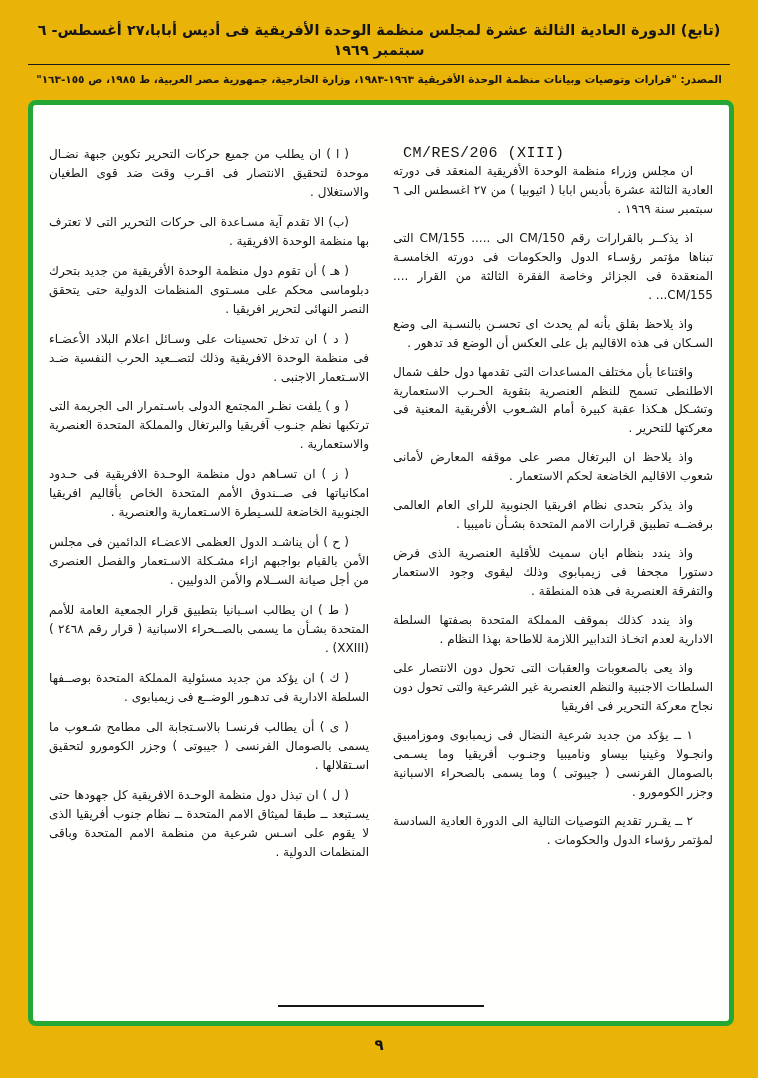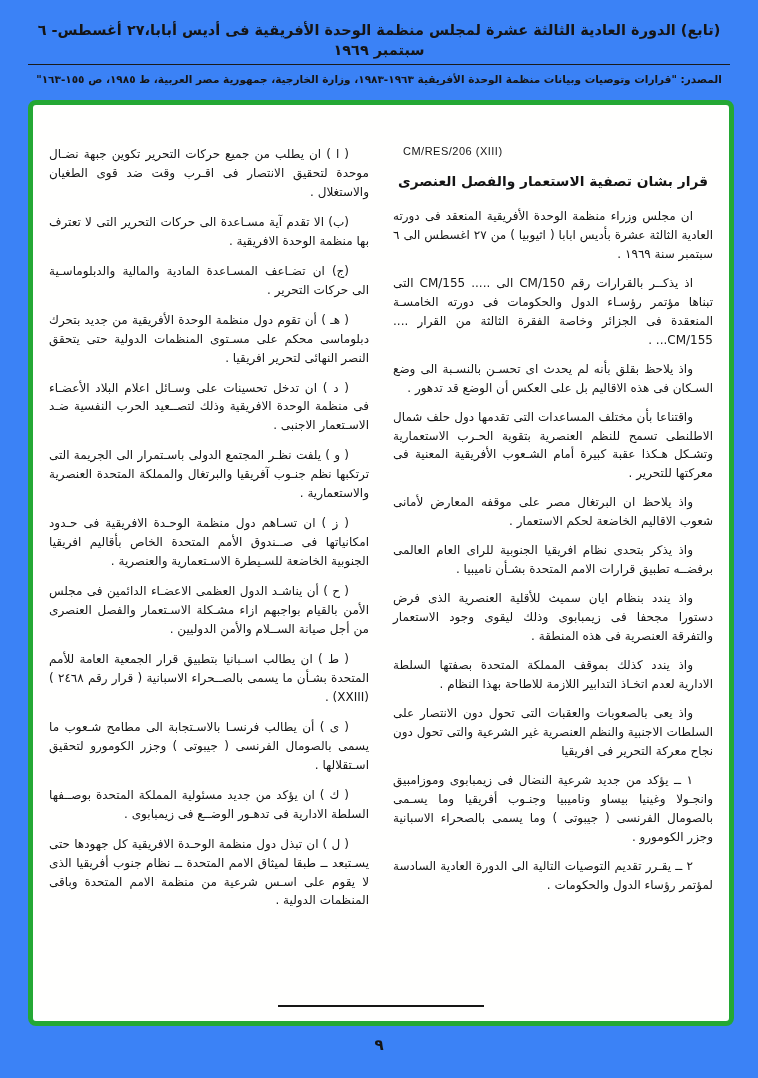--- a/index.html
+++ b/index.html
@@ -1,20 +1,20 @@
 <!DOCTYPE html>
 <html lang="ar"><head>
 <meta charset="utf-8">
 <style>
   html,body{margin:0;padding:0;background:#ffffff;}
   *{box-sizing:border-box;}
   .page{
     position:relative;
     width:758px;height:1078px;
-    background:#3b82f6;
+    background:#eab308;
     font-family:"DejaVu Sans",sans-serif;
     color:#151515;
     overflow:hidden;
   }
   
   .header{
     position:absolute;top:20px;left:28px;width:702px;
     direction:rtl;text-align:center;
   }
   .header-line1{
@@ -37,24 +37,23 @@
     border-radius:8px;
     background:#fffffe;
     padding:40px 16px 30px 16px;
   }
   .columns{
     display:flex;direction:rtl;gap:24px;height:100%;
   }
   .col{flex:1;min-width:0;}
   .ref-code{
     direction:ltr;text-align:left;
-    font-family:Liberation Sans, sans-serif;
-    font-size:11px;letter-spacing:.5px;
+    font-family:Liberation Mono, monospace;
+    font-size:15px;letter-spacing:.5px;
     padding-left:10px;
-    margin-bottom:16px;
   }
   .doc-title{
     direction:rtl;text-align:center;
     font-size:13.8px;font-weight:bold;
     margin-bottom:18px;
   }
   .para{
     direction:rtl;
     text-align:justify;
     text-indent:20px;
@@ -85,46 +84,44 @@
     <div class="header-line1">(تابع) الدورة العادية الثالثة عشرة لمجلس منظمة الوحدة الأفريقية فى أديس أبابا،٢٧ أغسطس- ٦ سبتمبر ١٩٦٩</div>
     <hr class="header-divider">
     <div class="header-line2">المصدر: "قرارات وتوصيات وبيانات منظمة الوحدة الأفريقية ١٩٦٣-١٩٨٣، وزارة الخارجية، جمهورية مصر العربية، ط ١٩٨٥، ص ١٥٥-١٦٣"</div>
   </div>
 
   <div class="frame">
     <div class="columns">
 
       <div class="col col-right">
         <div class="ref-code">CM/RES/206  (XIII)</div>
-        <div class="doc-title">قرار بشان تصفية الاستعمار والفصل العنصرى</div>
         <div class="para">ان مجلس وزراء منظمة الوحدة الأفريقية المنعقد فى دورته العادية الثالثة عشرة بأديس ابابا ( اثيوبيا ) من ٢٧ اغسطس الى ٦ سبتمبر سنة ١٩٦٩ .</div>
         <div class="para">اذ يذكــر بالقرارات رقم CM/150 الى ..... CM/155 التى تبناها مؤتمر رؤسـاء الدول والحكومات فى دورته الخامسـة المنعقدة فى الجزائر وخاصة الفقرة الثالثة من القرار .... CM/155... .</div>
         <div class="para">واذ يلاحظ بقلق بأنه لم يحدث اى تحسـن بالنسـبة الى وضع السـكان فى هذه الاقاليم بل على العكس أن الوضع قد تدهور .</div>
         <div class="para">واقتناعا بأن مختلف المساعدات التى تقدمها دول حلف شمال الاطلنطى تسمح للنظم العنصرية بتقوية الحـرب الاستعمارية وتشـكل هـكذا عقبة كبيرة أمام الشـعوب الأفريقية المعنية فى معركتها للتحرير .</div>
         <div class="para">واذ يلاحظ ان البرتغال مصر على موقفه المعارض لأمانى شعوب الاقاليم الخاضعة لحكم الاستعمار .</div>
         <div class="para">واذ يذكر بتحدى نظام افريقيا الجنوبية للراى العام العالمى برفضــه تطبيق قرارات الامم المتحدة بشـأن ناميبيا .</div>
         <div class="para">واذ يندد بنظام ايان سميث للأقلية العنصرية الذى فرض دستورا مجحفا فى زيمبابوى وذلك ليقوى وجود الاستعمار والتفرقة العنصرية فى هذه المنطقة .</div>
         <div class="para">واذ يندد كذلك بموقف المملكة المتحدة بصفتها السلطة الادارية لعدم اتخـاذ التدابير اللازمة للاطاحة بهذا النظام .</div>
         <div class="para">واذ يعى بالصعوبات والعقبات التى تحول دون الانتصار على السلطات الاجنبية والنظم العنصرية غير الشرعية والتى تحول دون نجاح معركة التحرير فى افريقيا</div>
         <div class="para">١ ــ يؤكد من جديد شرعية النضال فى زيمبابوى وموزامبيق وانجـولا وغينيا بيساو وناميبيا وجنـوب أفريقيا وما يسـمى بالصومال الفرنسى ( جيبوتى ) وما يسمى بالصحراء الاسبانية وجزر الكومورو .</div>
         <div class="para">٢ ــ يقـرر تقديم التوصيات التالية الى الدورة العادية السادسة لمؤتمر رؤساء الدول والحكومات .</div>
       </div>
 
       <div class="col col-left">
         <div class="para">( ا ) ان يطلب من جميع حركات التحرير تكوين جبهة نضـال موحدة لتحقيق الانتصار فى اقـرب وقت ضد قوى الطغيان والاستغلال .</div>
         <div class="para">(ب) الا تقدم آية مسـاعدة الى حركات التحرير التى لا تعترف بها منظمة الوحدة الافريقية .</div>
-        <div class="para">(ج) ان تضـاعف المسـاعدة المادية والمالية والدبلوماسـية الى حركات التحرير .</div>
         <div class="para">( هـ ) أن تقوم دول منظمة الوحدة الأفريقية من جديد بتحرك دبلوماسى محكم على مسـتوى المنظمات الدولية حتى يتحقق النصر النهائى لتحرير افريقيا .</div>
         <div class="para">( د ) ان تدخل تحسينات على وسـائل اعلام البلاد الأعضـاء فى منظمة الوحدة الافريقية وذلك لتصــعيد الحرب النفسية ضـد الاسـتعمار الاجنبى .</div>
         <div class="para">( و ) يلفت نظـر المجتمع الدولى باسـتمرار الى الجريمة التى ترتكبها نظم جنـوب آفريقيا والبرتغال والمملكة المتحدة العنصرية والاستعمارية .</div>
         <div class="para">( ز ) ان تسـاهم دول منظمة الوحـدة الافريقية فى حـدود امكانياتها فى صــندوق الأمم المتحدة الخاص بأقاليم افريقيا الجنوبية الخاضعة للسـيطرة الاسـتعمارية والعنصرية .</div>
         <div class="para">( ح ) أن يناشـد الدول العظمى الاعضـاء الدائمين فى مجلس الأمن بالقيام بواجبهم ازاء مشـكلة الاسـتعمار والفصل العنصرى من أجل صيانة الســلام والأمن الدوليين .</div>
         <div class="para">( ط ) ان يطالب اسـبانيا بتطبيق قرار الجمعية العامة للأمم المتحدة بشـأن ما يسمى بالصــحراء الاسبانية ( قرار رقم ٢٤٦٨ ) (XXIII) .</div>
+        <div class="para">( ك ) ان يؤكد من جديد مسئولية المملكة المتحدة بوصــفها السلطة الادارية فى تدهـور الوضــع فى زيمبابوى .</div>
         <div class="para">( ى ) أن يطالب فرنسـا بالاسـتجابة الى مطامح شـعوب ما يسمى بالصومال الفرنسى ( جيبوتى ) وجزر الكومورو لتحقيق اسـتقلالها .</div>
-        <div class="para">( ك ) ان يؤكد من جديد مسئولية المملكة المتحدة بوصــفها السلطة الادارية فى تدهـور الوضــع فى زيمبابوى .</div>
         <div class="para">( ل ) ان تبذل دول منظمة الوحـدة الافريقية كل جهودها حتى يسـتبعد ــ طبقا لميثاق الامم المتحدة ــ نظام جنوب أفريقيا الذى لا يقوم على اسـس شرعية من منظمة الامم المتحدة وباقى المنظمات الدولية .</div>
       </div>
 
     </div>
 
     <div class="end-rule"></div>
   </div>
 
   <div class="page-number">٩</div>
 

